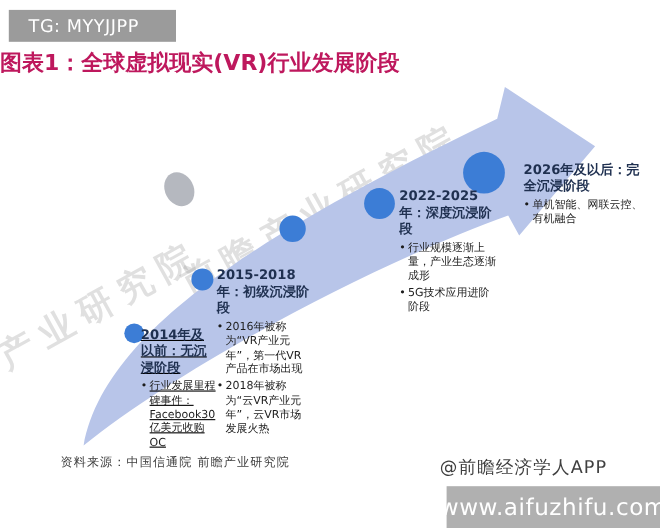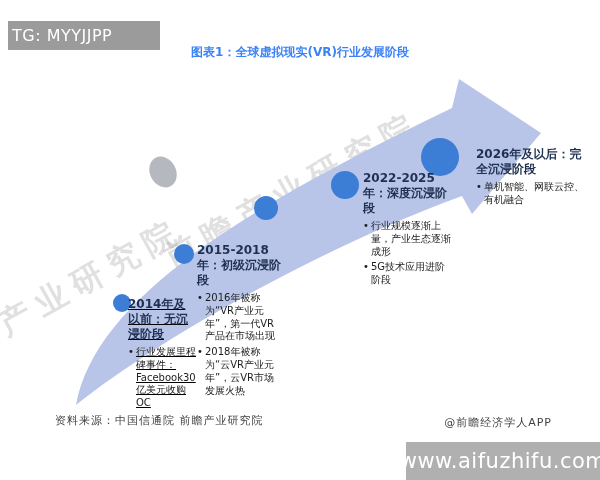--- a/index.html
+++ b/index.html
@@ -21,27 +21,27 @@
     position:absolute;font-size:32px;font-weight:bold;letter-spacing:9px;
     color:#9a9a9a;opacity:.30;transform:rotate(-29deg);transform-origin:left center;
     white-space:nowrap;pointer-events:none;
   }
   .wm-blob{
     position:absolute;width:26px;height:32px;border-radius:50%;
     background:#6b7280;opacity:.5;transform:rotate(-28deg);
   }
   
   .tag-box{
-    position:absolute;left:8px;top:21px;width:152px;height:29px;
+    position:absolute;left:8px;top:9px;width:152px;height:29px;
     background:var(--header-bg);color:#fff;font-size:16px;line-height:29px;
-    padding-left:4px;box-sizing:border-box;letter-spacing:.5px;
+    padding-left:18px;box-sizing:border-box;letter-spacing:.5px;
   }
   .chart-title{
-    position:absolute;left:0;top:44px;width:100%;text-align:center;
-    font-size:12px;font-weight:bold;color:#3b82f6;
+    position:absolute;left:0;top:44px;width:100%;text-align:left;
+    font-size:20px;font-weight:bold;color:#be185d;
   }
   svg.arrow-layer{position:absolute;left:0;top:0;}
   .arrow-shape{fill:var(--arrow-fill);}
   .stage-dot{fill:var(--accent-blue);}
   
   .stage{position:absolute;}
   .stage-title{
     font-size:12px;font-weight:bold;color:var(--title-color);line-height:1.25;
   }
   .stage-bullets{
@@ -52,21 +52,21 @@
     color:var(--body-color);margin-bottom:3px;
   }
   .stage-bullets li::before{
     content:"•";position:absolute;left:0;top:0;color:var(--body-color);
   }
   .source-line{
     position:absolute;left:55px;top:413px;font-size:11px;color:var(--footer-color);
     letter-spacing:1px;
   }
   .credit-line{
-    position:absolute;right:48px;top:415px;font-size:11px;color:var(--footer-color);
+    position:absolute;right:48px;top:415px;font-size:16px;color:var(--footer-color);
     letter-spacing:1px;
   }
   .wm-box{
     position:absolute;left:406px;top:442px;width:194px;height:38px;
     background:var(--wmbox-bg);color:#fff;font-size:21px;
     display:flex;align-items:center;justify-content:center;letter-spacing:.5px;
   }
 </style>
 </head>
 <body>

